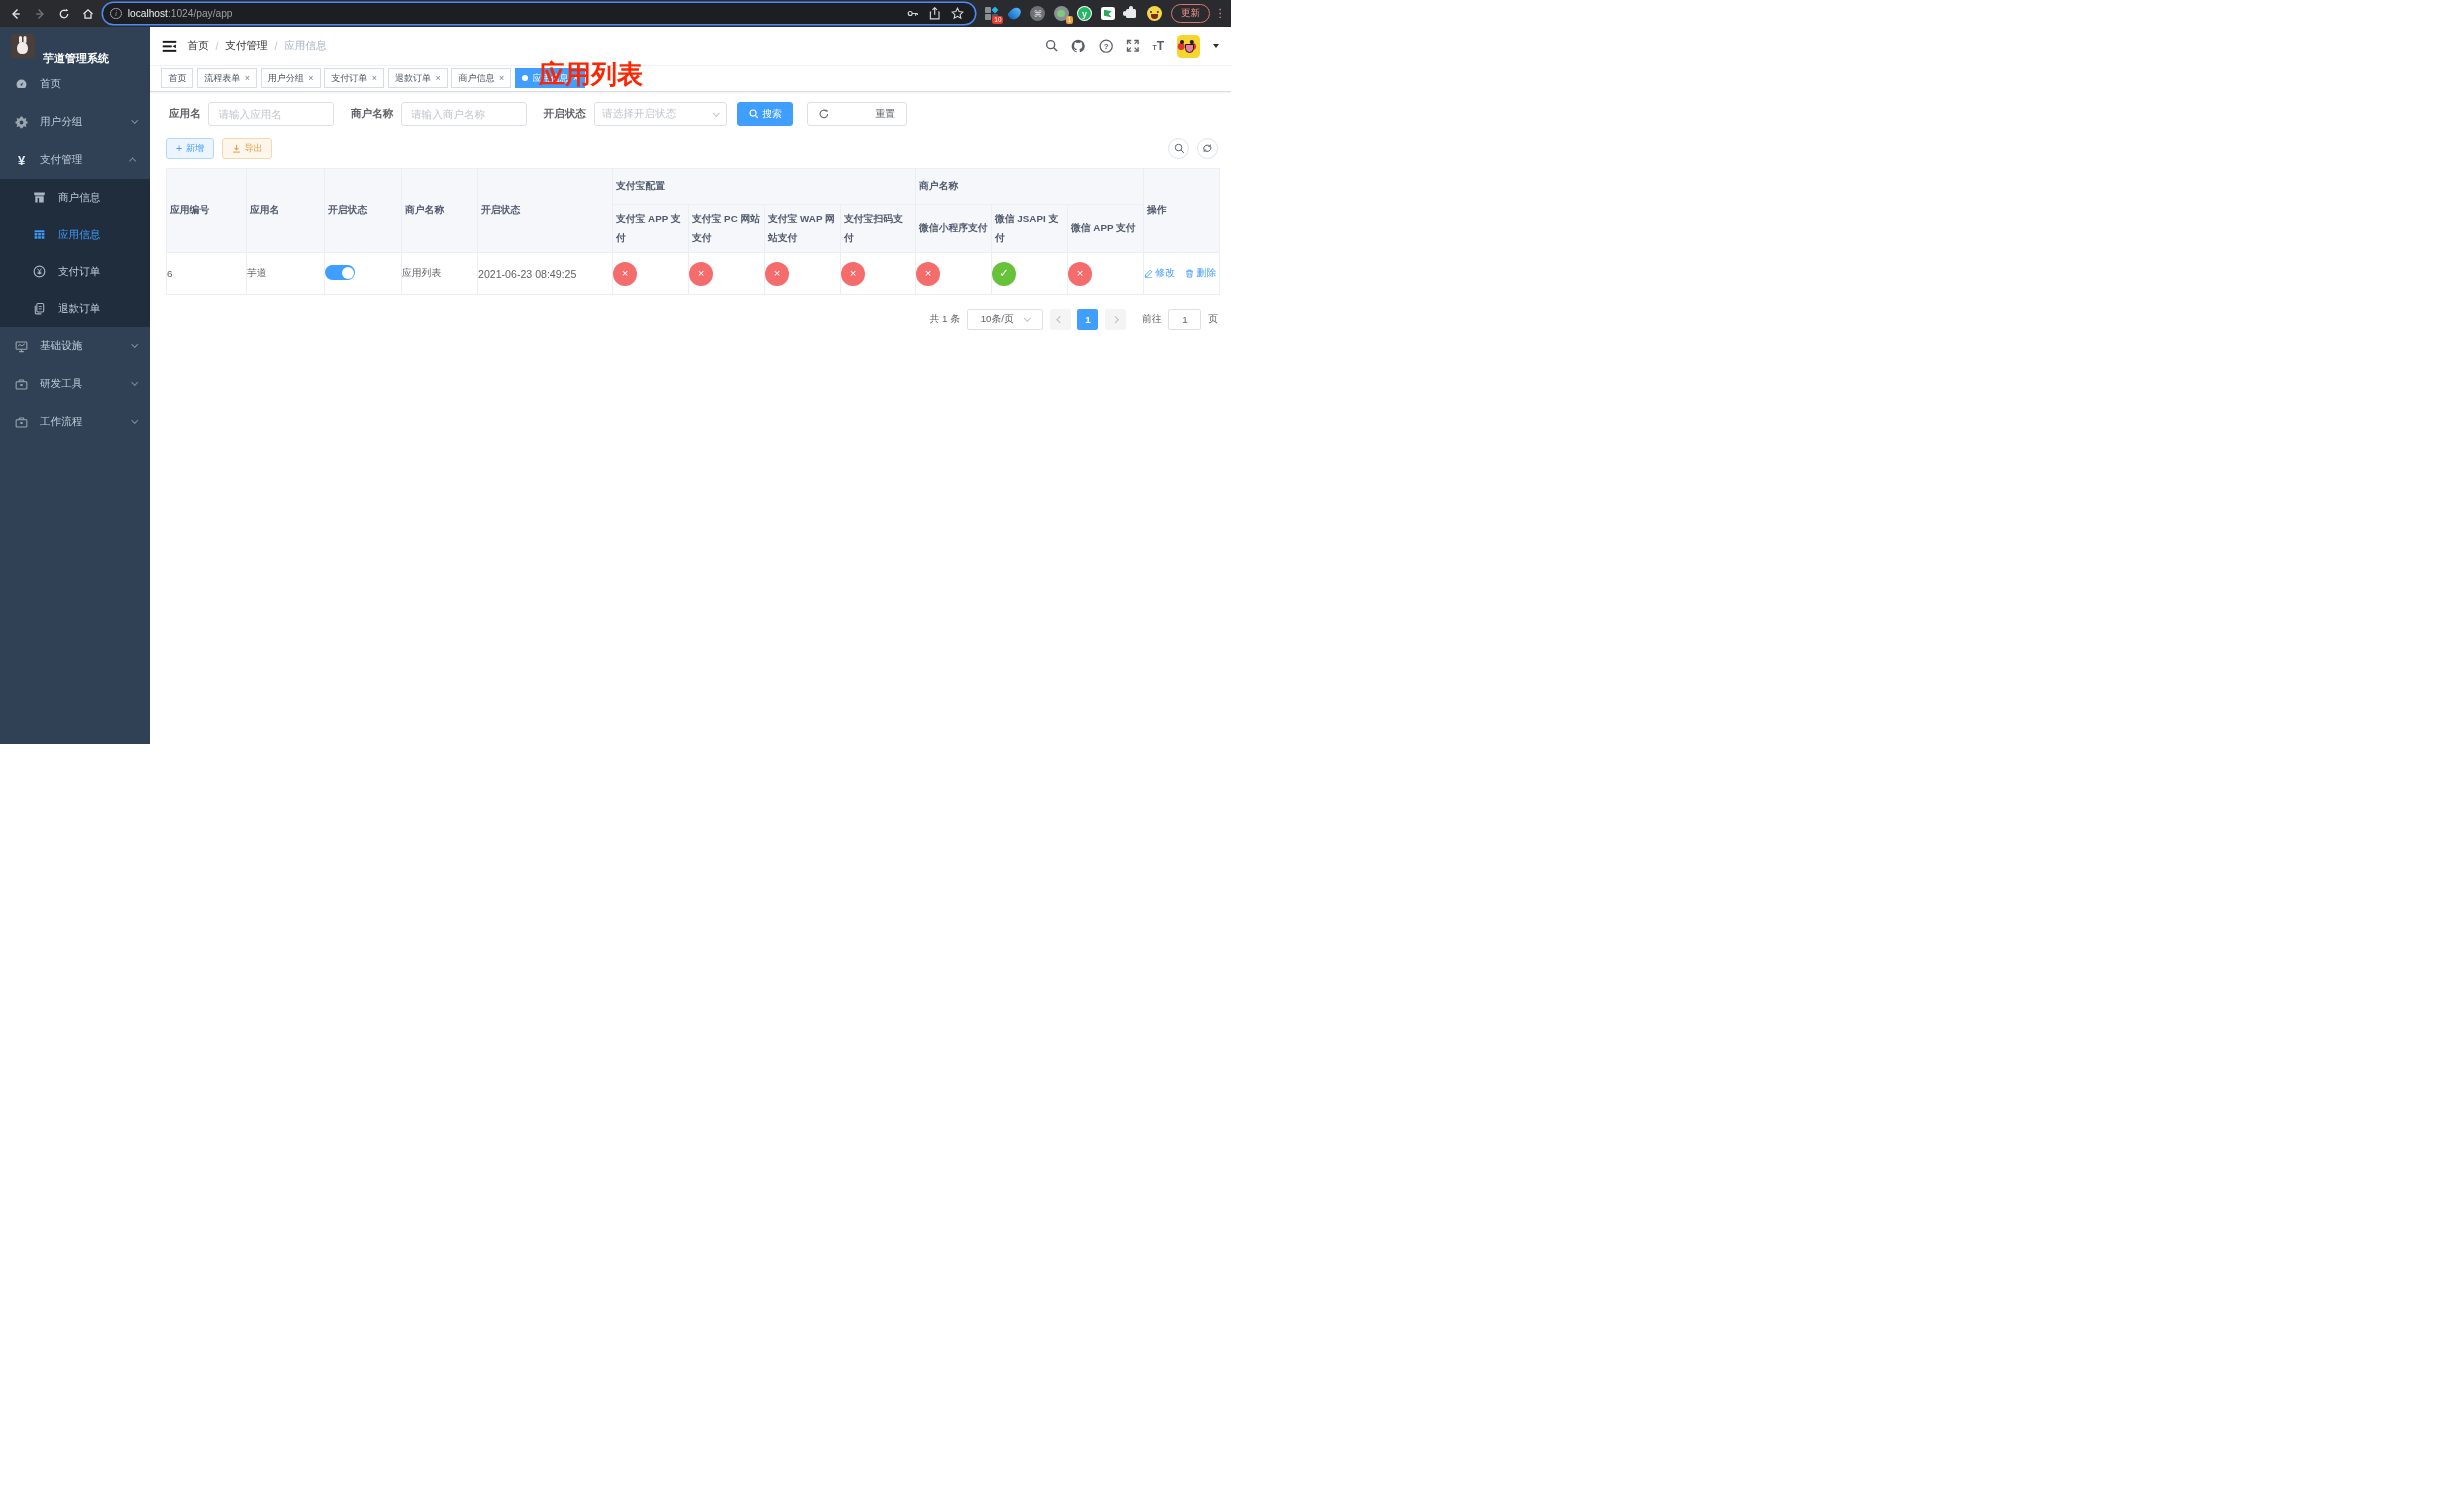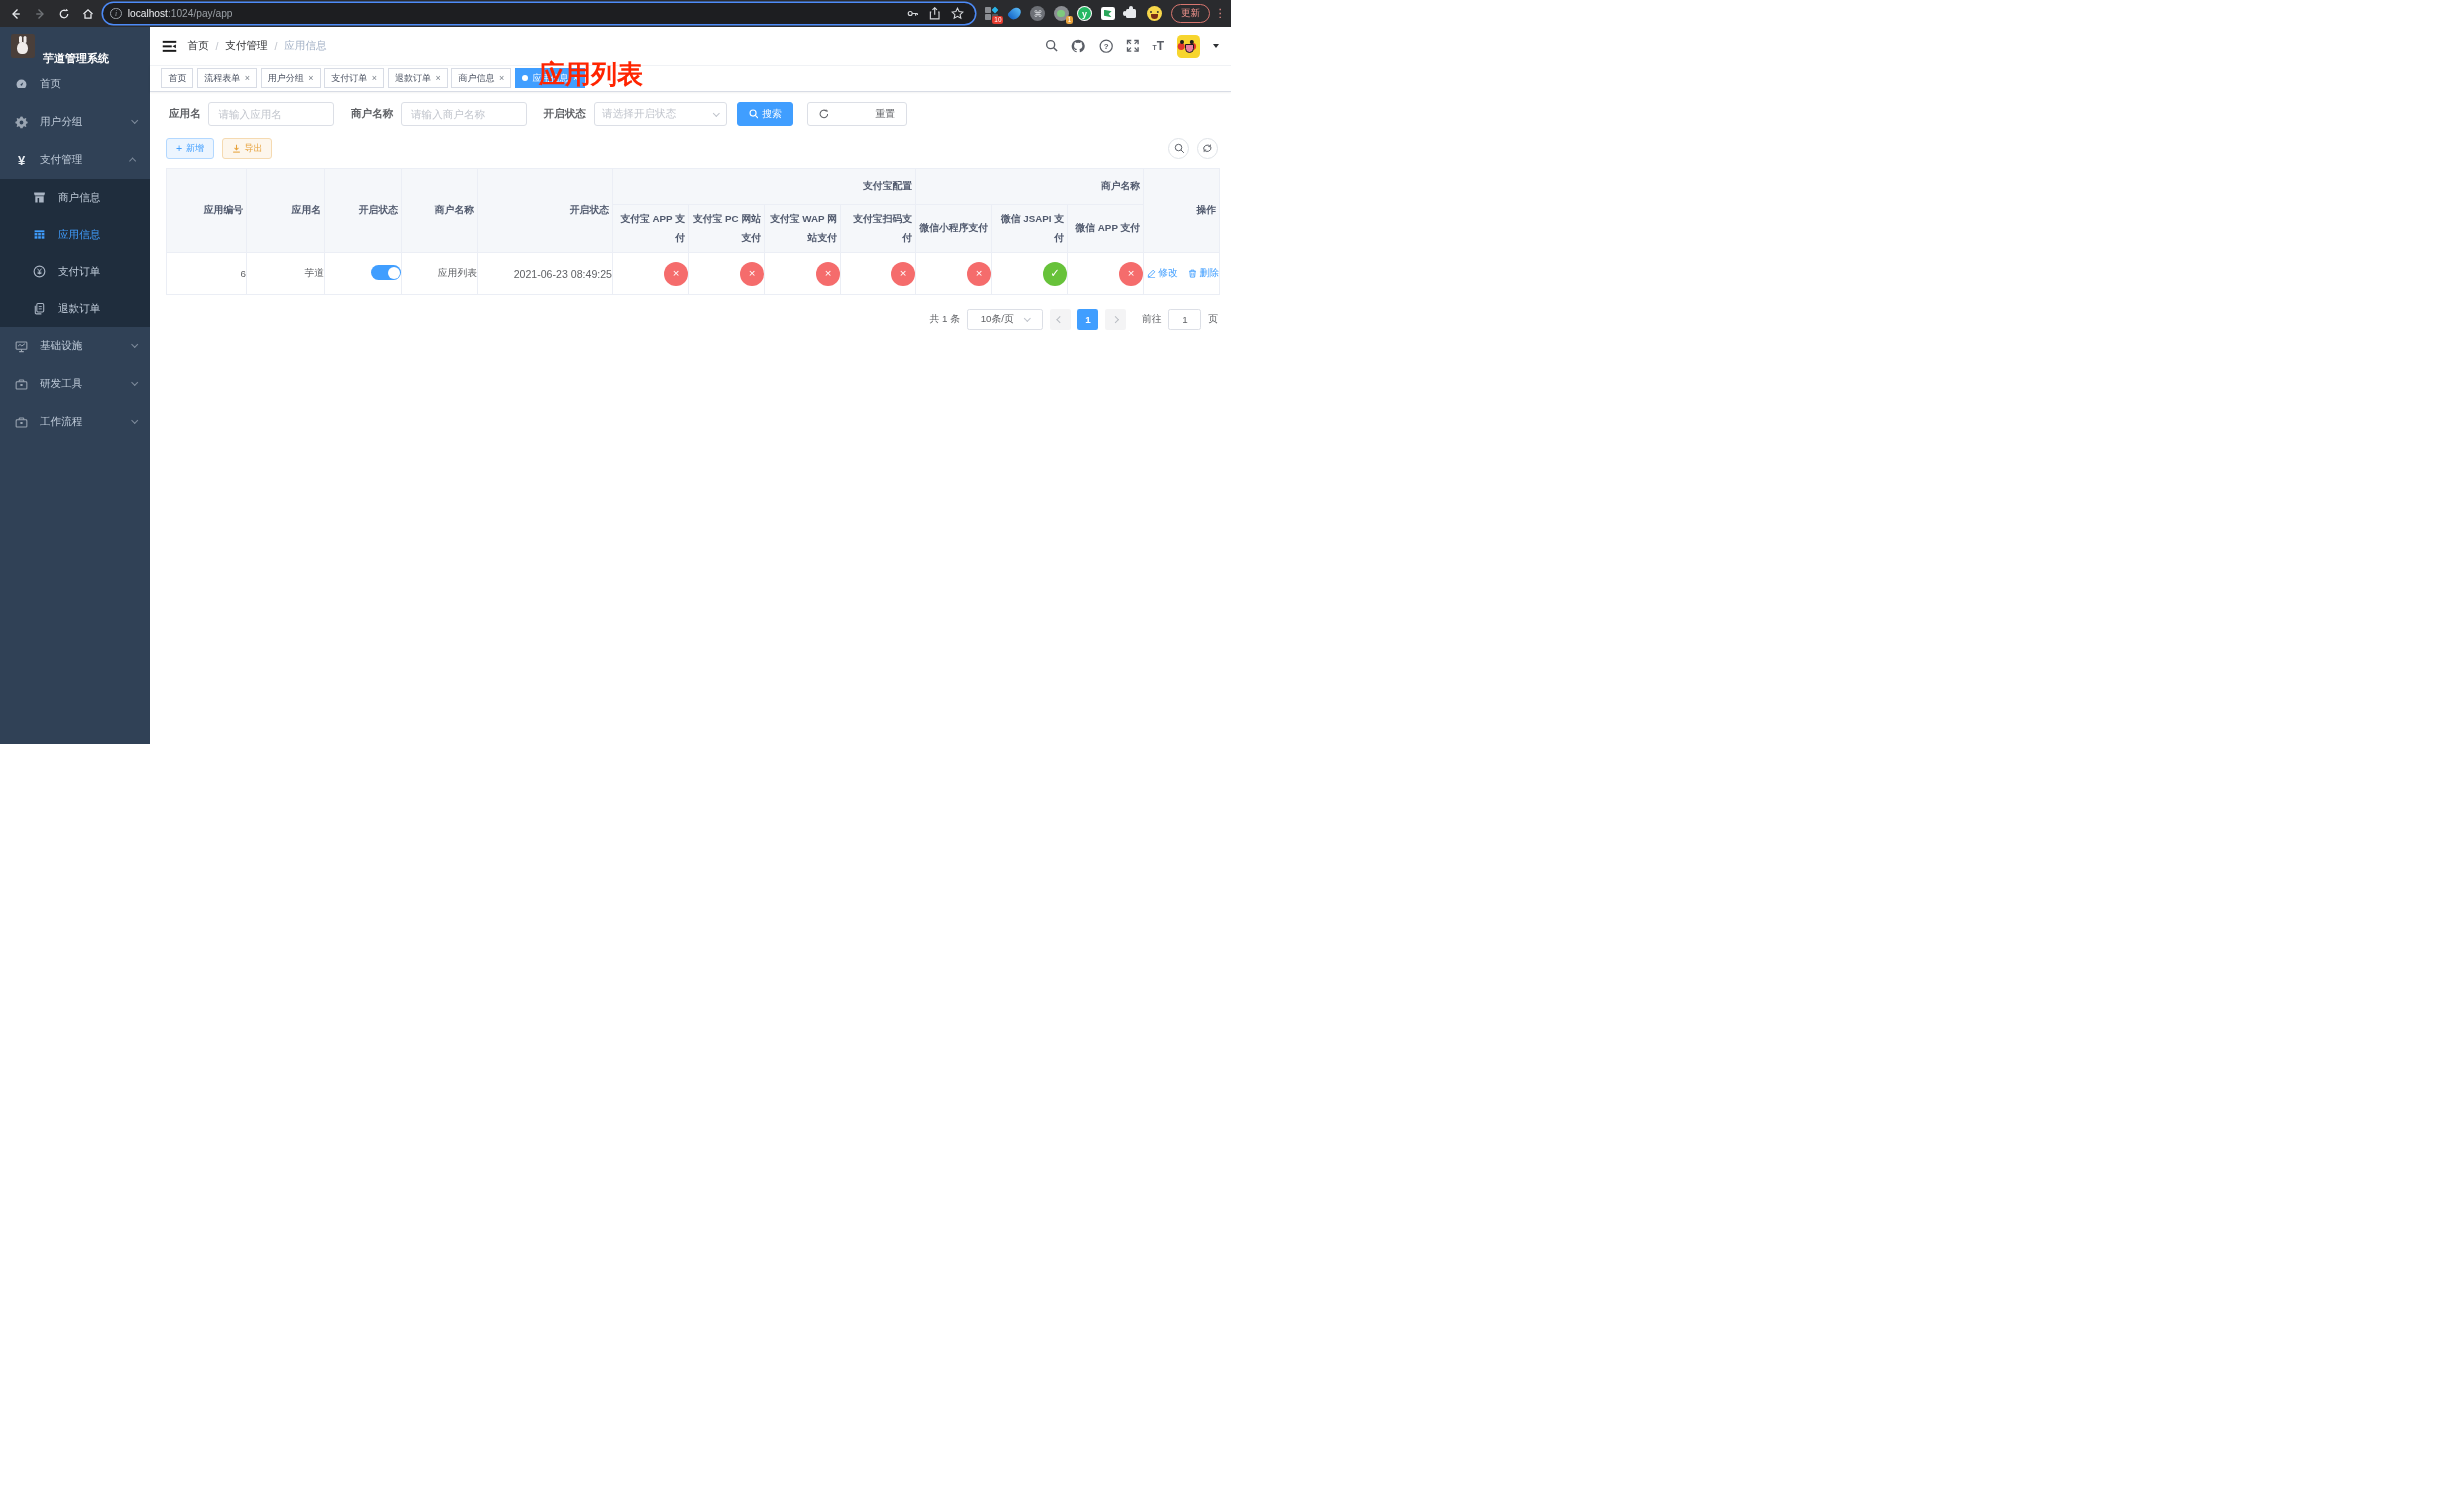--- a/index.html
+++ b/index.html
@@ -104,21 +104,21 @@
   .btn-sm { height:21px; font-size:9px; padding:0 9px; }
   .btn-add { background:#ecf5ff; border-color:#b3d8ff; color:#409eff; }
   .btn-export { background:#fdf6ec; border-color:#f5dab1; color:#e6a23c; }
   .toolbar-row { display:flex; align-items:center; margin-top:12px; gap:7.6px; }
   .toolbar-right { margin-left:auto; display:flex; gap:7.6px; }
   .circle-btn { width:21px; height:21px; border-radius:50%; border:0.8px solid #dfe3e8; background:#fff; color:#5a5e66; display:flex; align-items:center; justify-content:center; cursor:pointer; }
 
   
   .table-wrap { margin-top:9px; }
   table { border-collapse:collapse; table-layout:fixed; width:1052px; }
-  th,td { border:0.8px solid #ebeef5; text-align:right; vertical-align:middle; }
+  th,td { border:0.8px solid #ebeef5; text-align:left; vertical-align:middle; }
   thead th { background:#f5f7fa; color:#515a6e; font-size:9.8px; font-weight:bold; padding:4.5px 3px; line-height:1.9; }
   thead tr.group-row th { height:36px; }
   thead tr.sub-row th { height:48px; }
   tbody td { height:42px; color:#606266; font-size:9.8px; background:#fff; }
   .status-circle { width:24px; height:24px; border-radius:50%; display:inline-flex; align-items:center; justify-content:center; color:#fff; font-size:11.4px; line-height:1; }
   .status-circle.error { background:#f56c6c; }
   .status-circle.success { background:#67c23a; }
   .toggle { width:30px; height:15px; border-radius:7.6px; background:#409eff; position:relative; display:inline-block; cursor:pointer; }
   .toggle .knob { position:absolute; top:1.5px; right:1.5px; width:12px; height:12px; background:#fff; border-radius:50%; }
   .op-link { color:#409eff; font-size:9.8px; display:inline-flex; align-items:center; gap:2.3px; cursor:pointer; }

